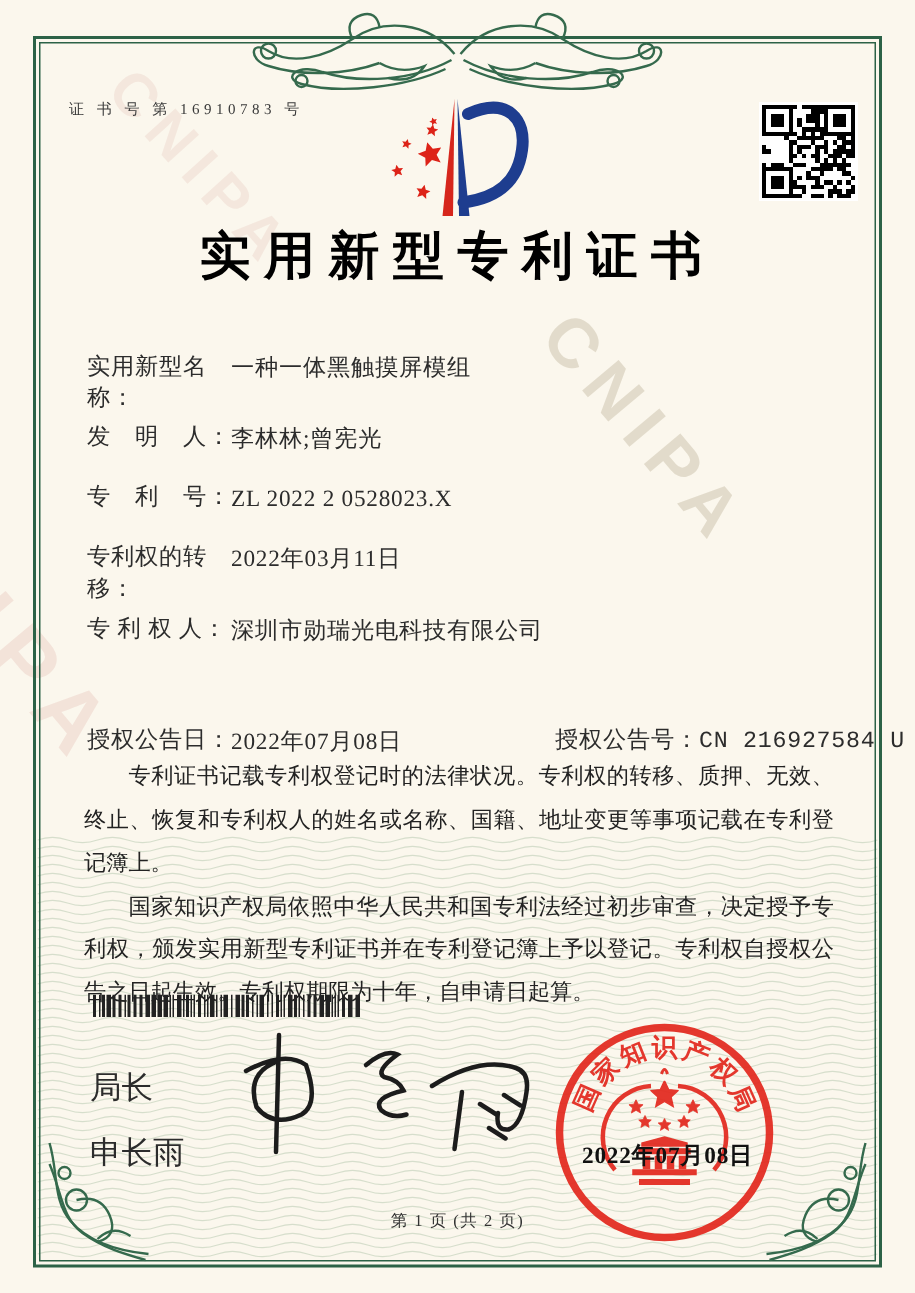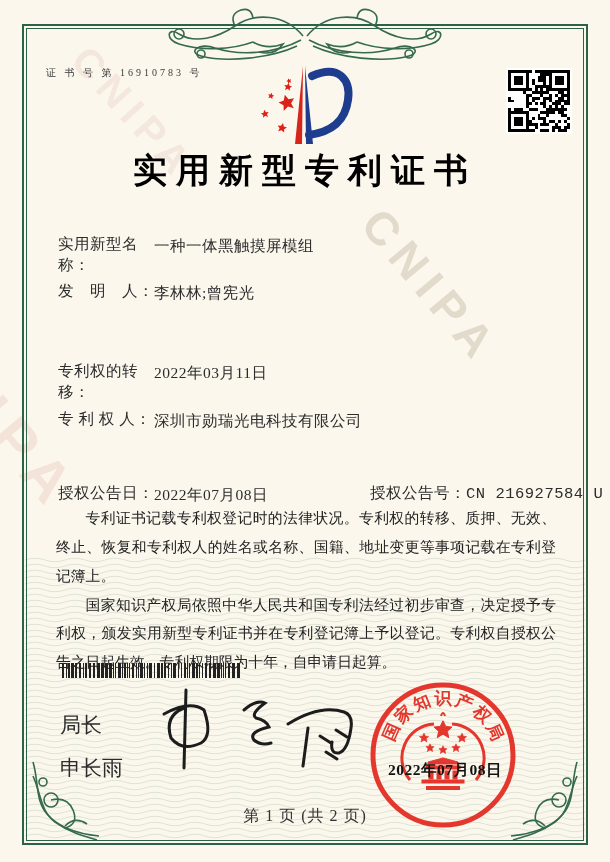--- a/index.html
+++ b/index.html
@@ -38,21 +38,21 @@
   .paras p{margin:0;text-indent:2em;}
 
   .barcode{position:absolute;left:62px;top:663px;}
   .signer{position:absolute;left:60px;top:704px;font-size:21px;color:#2c2c2c;line-height:2.05;}
   .signature{position:absolute;left:142px;top:680px;color:#1c1c1c;}
 
   .seal{position:absolute;left:368px;top:680px;width:150px;height:150px;opacity:.92;}
   .seal-char{position:absolute;left:66px;top:7px;width:18px;text-align:center;font-size:17px;font-weight:bold;color:#e3271d;transform-origin:9px 68px;font-family:"Liberation Serif","DejaVu Serif",serif;}
   .seal-date{position:absolute;left:388px;top:760px;width:130px;font-size:15.5px;font-weight:bold;color:#111;letter-spacing:.5px;white-space:nowrap;}
 
-  .footer{position:absolute;left:0;right:0;top:806px;text-align:center;font-size:16px;color:#333;letter-spacing:1px;}
+  .footer{position:absolute;left:0;right:0;top:806px;text-align:center;font-size:11px;color:#333;letter-spacing:1px;}
 </style>
 </head>
 <body>
 
 <div class="page">
 
   <svg class="waves" id="waves" width="560" height="286">
       <path d="M0 4 q10 -3.5 20 0 q10 3.5 20 0 q10 -3.5 20 0 q10 3.5 20 0 q10 -3.5 20 0 q10 3.5 20 0 q10 -3.5 20 0 q10 3.5 20 0 q10 -3.5 20 0 q10 3.5 20 0 q10 -3.5 20 0 q10 3.5 20 0 q10 -3.5 20 0 q10 3.5 20 0 q10 -3.5 20 0 q10 3.5 20 0 q10 -3.5 20 0 q10 3.5 20 0 q10 -3.5 20 0 q10 3.5 20 0 q10 -3.5 20 0 q10 3.5 20 0 q10 -3.5 20 0 q10 3.5 20 0 q10 -3.5 20 0 q10 3.5 20 0 q10 -3.5 20 0 q10 3.5 20 0" fill="none" stroke="rgba(118,158,118,0.28)" stroke-width="0.8"></path>
       <path d="M0 10 q10 -3.5 20 0 q10 3.5 20 0 q10 -3.5 20 0 q10 3.5 20 0 q10 -3.5 20 0 q10 3.5 20 0 q10 -3.5 20 0 q10 3.5 20 0 q10 -3.5 20 0 q10 3.5 20 0 q10 -3.5 20 0 q10 3.5 20 0 q10 -3.5 20 0 q10 3.5 20 0 q10 -3.5 20 0 q10 3.5 20 0 q10 -3.5 20 0 q10 3.5 20 0 q10 -3.5 20 0 q10 3.5 20 0 q10 -3.5 20 0 q10 3.5 20 0 q10 -3.5 20 0 q10 3.5 20 0 q10 -3.5 20 0 q10 3.5 20 0 q10 -3.5 20 0 q10 3.5 20 0" fill="none" stroke="rgba(118,158,118,0.28)" stroke-width="0.8"></path>
       <path d="M0 16 q10 -3.5 20 0 q10 3.5 20 0 q10 -3.5 20 0 q10 3.5 20 0 q10 -3.5 20 0 q10 3.5 20 0 q10 -3.5 20 0 q10 3.5 20 0 q10 -3.5 20 0 q10 3.5 20 0 q10 -3.5 20 0 q10 3.5 20 0 q10 -3.5 20 0 q10 3.5 20 0 q10 -3.5 20 0 q10 3.5 20 0 q10 -3.5 20 0 q10 3.5 20 0 q10 -3.5 20 0 q10 3.5 20 0 q10 -3.5 20 0 q10 3.5 20 0 q10 -3.5 20 0 q10 3.5 20 0 q10 -3.5 20 0 q10 3.5 20 0 q10 -3.5 20 0 q10 3.5 20 0" fill="none" stroke="rgba(118,158,118,0.28)" stroke-width="0.8"></path>
@@ -312,20 +312,21 @@
       <rect x="16" y="2" width="3" height="3" fill="#000"></rect>
       <rect x="0" y="14" width="7" height="7" fill="#000"></rect>
       <rect x="1" y="15" width="5" height="5" fill="#fff"></rect>
       <rect x="2" y="16" width="3" height="3" fill="#000"></rect>
     </svg>
 
   <h1 class="title">实用新型专利证书</h1>
 
   <div class="frow" style="top:234px"><span class="flabel">实用新型名称：</span><span class="fvalue">一种一体黑触摸屏模组</span></div>
   <div class="frow" style="top:281px"><span class="flabel">发　明　人：</span><span class="fvalue">李林林;曾宪光</span></div>
+  <div class="frow" style="top:321px"><span class="flabel">专　利　号：</span><span class="fvalue">ZL 2022 2 0528023.X</span></div>
   <div class="frow" style="top:361px"><span class="flabel">专利权的转移：</span><span class="fvalue">2022年03月11日</span></div>
   <div class="frow" style="top:409px"><span class="flabel">专 利 权 人：</span><span class="fvalue">深圳市勋瑞光电科技有限公司</span></div>
   <div class="frow" style="top:483px;right:50px">
     <span class="flabel">授权公告日：</span><span class="fvalue">2022年07月08日</span>
     <span class="grant2"><span>授权公告号：</span><span>CN 216927584 U</span></span>
   </div>
 
   <div class="paras">
     <p>专利证书记载专利权登记时的法律状况。专利权的转移、质押、无效、终止、恢复和专利权人的姓名或名称、国籍、地址变更等事项记载在专利登记簿上。</p>
     <p>国家知识产权局依照中华人民共和国专利法经过初步审查，决定授予专利权，颁发实用新型专利证书并在专利登记簿上予以登记。专利权自授权公告之日起生效。专利权期限为十年，自申请日起算。</p>

